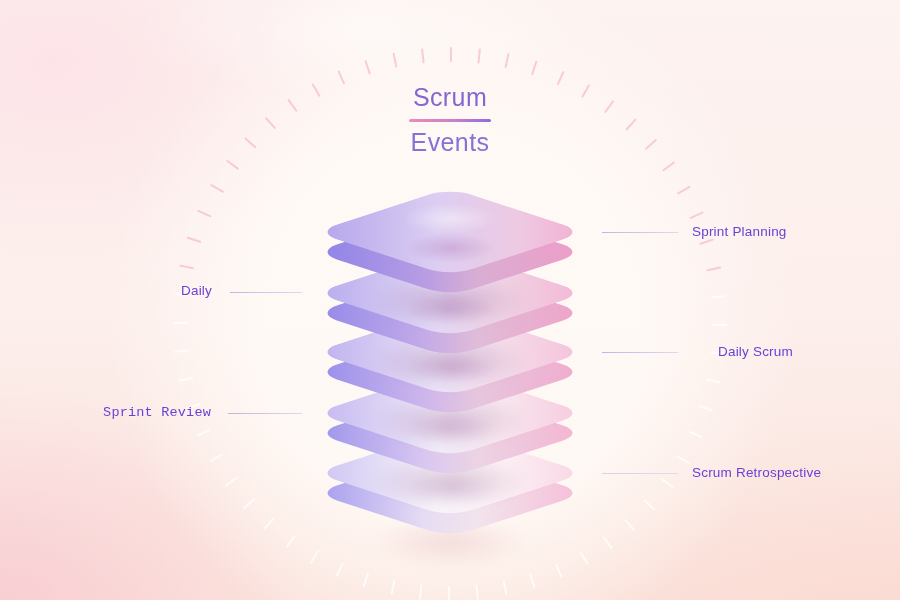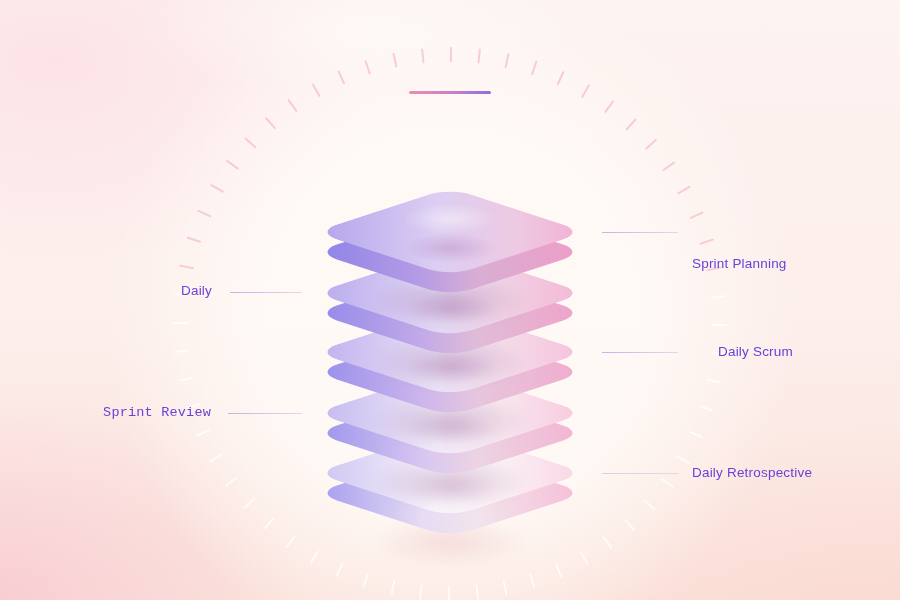--- a/index.html
+++ b/index.html
@@ -71,21 +71,21 @@
       linear-gradient(45deg,#cdc3f2 0%,#f8f4fa 45%,#fbf0f4 70%,#f9d4e4 100%);}
 
   .p1 .face.side{background:linear-gradient(45deg,#8c82e8 0%,#b79ce4 40%,#d9aed4 60%,#ef9cc6 100%);}
   .p2 .face.side{background:linear-gradient(45deg,#9188ea 0%,#c3aae8 40%,#e0bcd8 60%,#f0a2c8 100%);}
   .p3 .face.side{background:linear-gradient(45deg,#958ceb 0%,#cdb6ec 40%,#e6c6de 60%,#f2aacc 100%);}
   .p4 .face.side{background:linear-gradient(45deg,#9a92ec 0%,#d8c6f0 40%,#ecd4e4 60%,#f4b2d0 100%);}
   .p5 .face.side{background:linear-gradient(45deg,#a29aee 0%,#e6dcf4 40%,#f2e4ec 60%,#f6bcd6 100%);}
 
   
   .layer-label{position:absolute;font-size:13.5px;font-weight:500;letter-spacing:0.2px;color:#6b40d6;line-height:16px;white-space:nowrap;}
-  .lab-planning{left:692px;top:224px;margin-top:32px;}
+  .lab-planning{left:692px;top:224px;}
   .lab-sprint{right:688px;top:283px;}
   .lab-daily{left:692px;top:344px;margin-left:26px;}
   .lab-review{right:689px;top:405px;font-family:Liberation Mono, monospace;}
   .lab-retro{left:692px;top:465px;}
   .connector{position:absolute;height:1px;background:linear-gradient(90deg,rgba(155,120,220,0.55),rgba(200,170,230,0.45));}
   .ln-planning{left:602px;top:232px;width:76px;}
   .ln-sprint{left:230px;top:292px;width:72px;}
   .ln-daily{left:602px;top:352px;width:76px;}
   .ln-review{left:228px;top:413px;width:74px;}
   .ln-retro{left:602px;top:473px;width:76px;background:linear-gradient(90deg,rgba(200,160,215,0.5),rgba(220,180,225,0.45));}
@@ -154,21 +154,23 @@
       <div class="tick" style="left: 450px; top: 324px; transform: rotate(318deg) translateY(-277px); background: rgba(243, 170, 190, 0.55);"></div>
       <div class="tick" style="left: 450px; top: 324px; transform: rotate(324deg) translateY(-277px); background: rgba(243, 170, 190, 0.55);"></div>
       <div class="tick" style="left: 450px; top: 324px; transform: rotate(330deg) translateY(-277px); background: rgba(243, 170, 190, 0.55);"></div>
       <div class="tick" style="left: 450px; top: 324px; transform: rotate(336deg) translateY(-277px); background: rgba(243, 170, 190, 0.55);"></div>
       <div class="tick" style="left: 450px; top: 324px; transform: rotate(342deg) translateY(-277px); background: rgba(243, 170, 190, 0.55);"></div>
       <div class="tick" style="left: 450px; top: 324px; transform: rotate(348deg) translateY(-277px); background: rgba(243, 170, 190, 0.55);"></div>
       <div class="tick" style="left: 450px; top: 324px; transform: rotate(354deg) translateY(-277px); background: rgba(243, 170, 190, 0.55);"></div>
     </div>
 
   <div class="title-block">
+    <div class="title-line">Scrum</div>
     <div class="title-underline"></div>
+    <div class="title-line l2">Events</div>
   </div>
 
   <div class="plate p5">
     <div class="plate-shadow"></div>
     <div class="face side"></div>
     <div class="face top"></div>
   </div>
   <div class="plate p4">
     <div class="plate-shadow"></div>
     <div class="face side"></div>
@@ -193,15 +195,15 @@
   <div class="connector ln-planning"></div>
   <div class="connector ln-sprint"></div>
   <div class="connector ln-daily"></div>
   <div class="connector ln-review"></div>
   <div class="connector ln-retro"></div>
 
   <div class="layer-label lab-planning">Sprint Planning</div>
   <div class="layer-label lab-sprint">Daily</div>
   <div class="layer-label lab-daily">Daily Scrum</div>
   <div class="layer-label lab-review">Sprint Review</div>
-  <div class="layer-label lab-retro">Daily Retrospective</div>
+  <div class="layer-label lab-retro">Scrum Retrospective</div>
 
 </div>
 
 </body></html>

